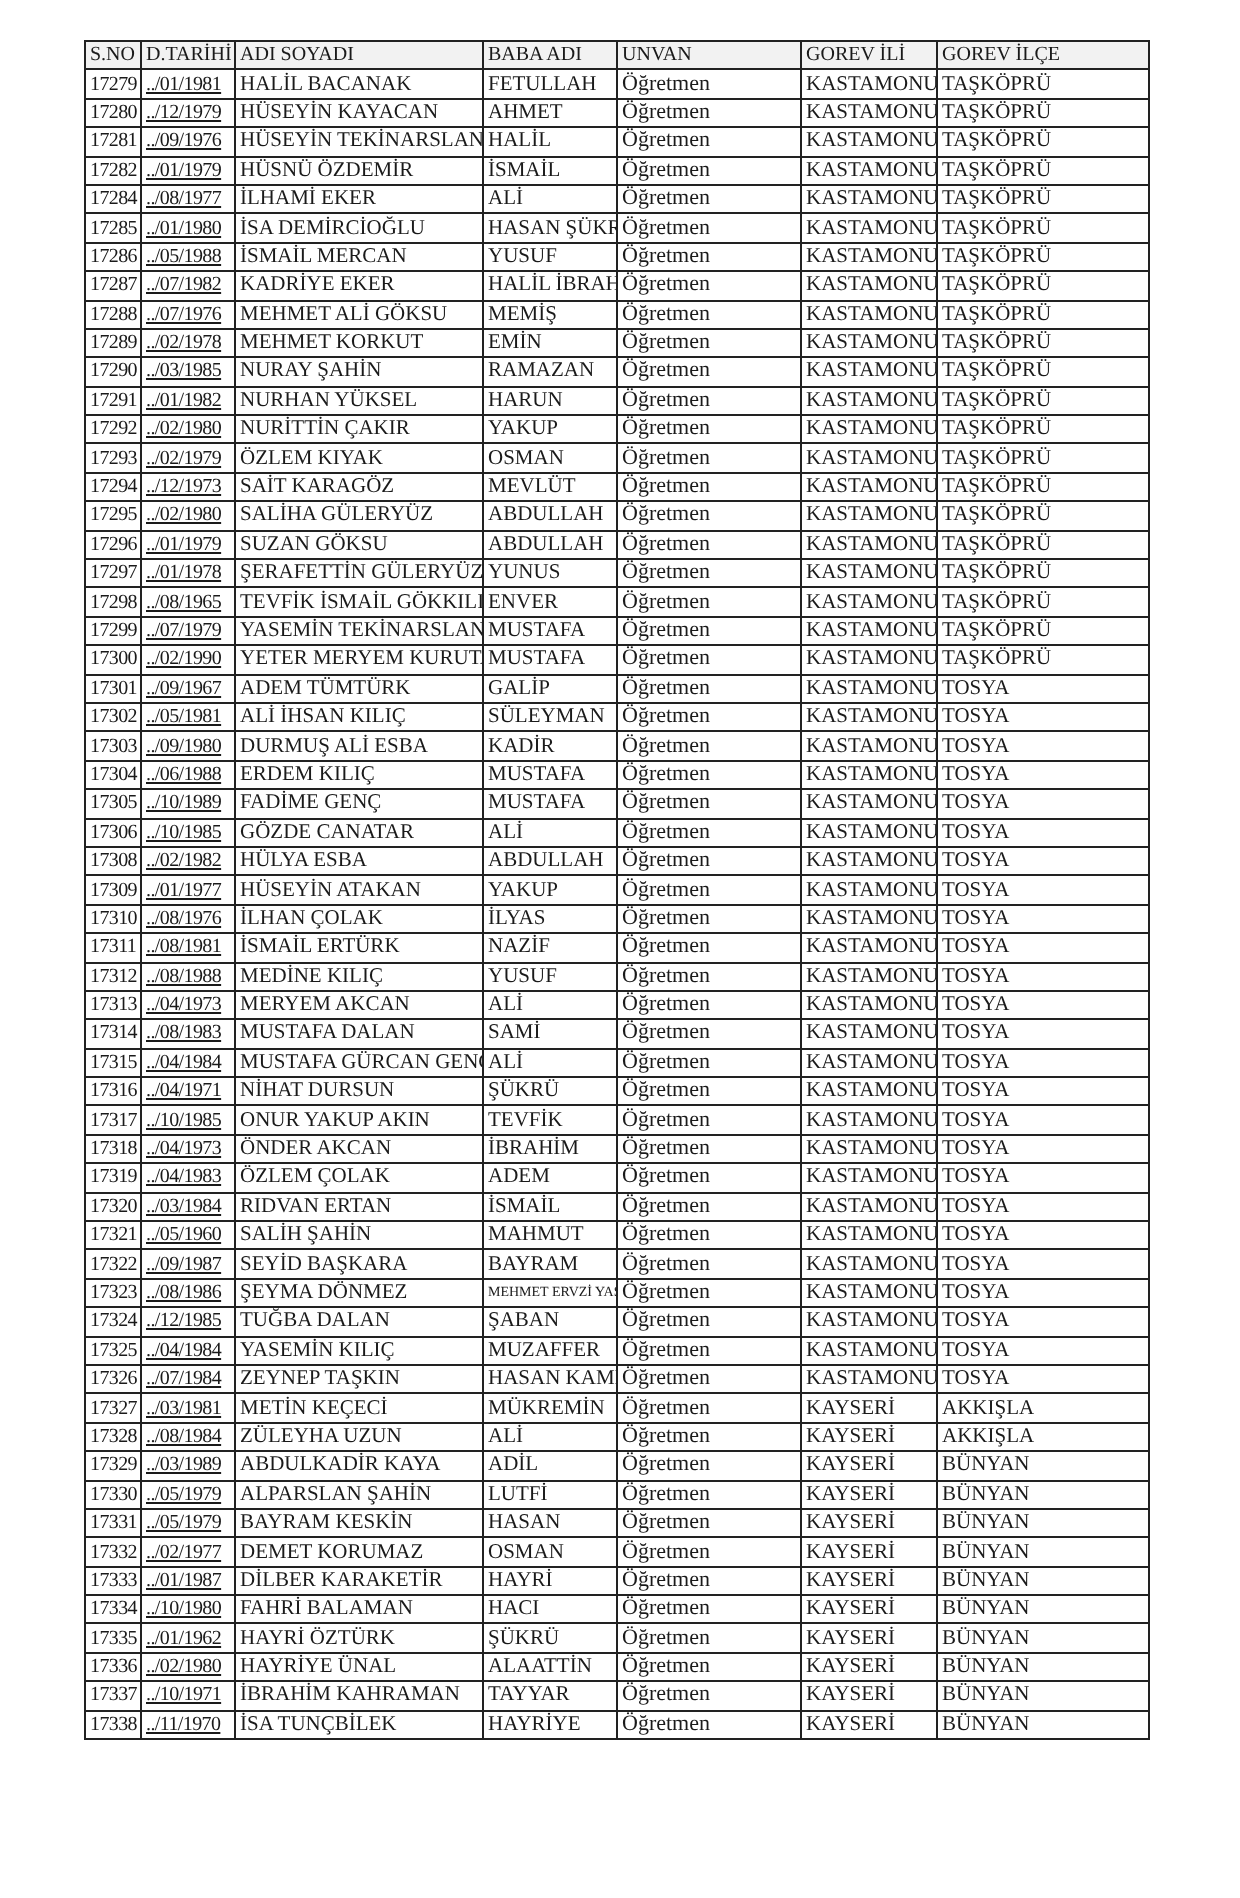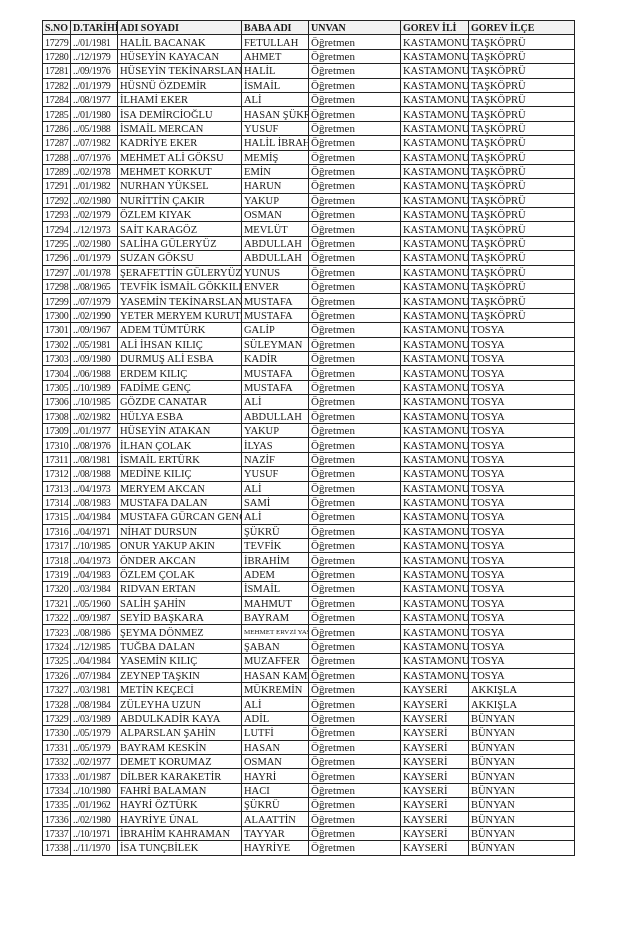--- a/index.html
+++ b/index.html
@@ -8,23 +8,23 @@
     position: absolute; left: 42px; top: 20px; width: 532px;
   }
   table {
     border-collapse: collapse; width: 532px; table-layout: fixed;
     font-family: "Liberation Serif", serif; font-size: 10.5px; color: #1a1a1a;
   }
   td, th {
     border: 1px solid #222; height: 13.4px; padding: 0 2px; white-space: nowrap; overflow: hidden;
     line-height: 13px; text-align: left; font-weight: normal;
   }
-  th { font-weight: bold; background: #f2f2f2; font-size: 10px; }
+  th { font-weight: normal; background: #f2f2f2; font-size: 10px; }
   td.no { padding: 0 2px; font-size: 10px; letter-spacing: -0.3px; }
-  td.dt { font-size: 10px; letter-spacing: -0.3px; }
+  td.dt { font-size: 10px; letter-spacing: -0.3px; text-decoration: underline; }
   td.unvan { font-size: 11px; }
   td.small { font-size: 7px; }
   col.c1 { width: 28px; } col.c2 { width: 47px; } col.c3 { width: 124px; }
   col.c4 { width: 67px; } col.c5 { width: 92px; } col.c6 { width: 68px; } col.c7 { width: 106px; }
 </style>
 </head>
 <body>
 
 <div class="sheet">
   <table>
@@ -133,20 +133,29 @@
         <tr>
           <td class="no">17289</td>
           <td class="dt">../02/1978</td>
           <td>MEHMET KORKUT</td>
           <td>EMİN</td>
           <td class="unvan">Öğretmen</td>
           <td>KASTAMONU</td>
           <td>TAŞKÖPRÜ</td>
         </tr>
         <tr>
+          <td class="no">17290</td>
+          <td class="dt">../03/1985</td>
+          <td>NURAY ŞAHİN</td>
+          <td>RAMAZAN</td>
+          <td class="unvan">Öğretmen</td>
+          <td>KASTAMONU</td>
+          <td>TAŞKÖPRÜ</td>
+        </tr>
+        <tr>
           <td class="no">17291</td>
           <td class="dt">../01/1982</td>
           <td>NURHAN YÜKSEL</td>
           <td>HARUN</td>
           <td class="unvan">Öğretmen</td>
           <td>KASTAMONU</td>
           <td>TAŞKÖPRÜ</td>
         </tr>
         <tr>
           <td class="no">17292</td>

